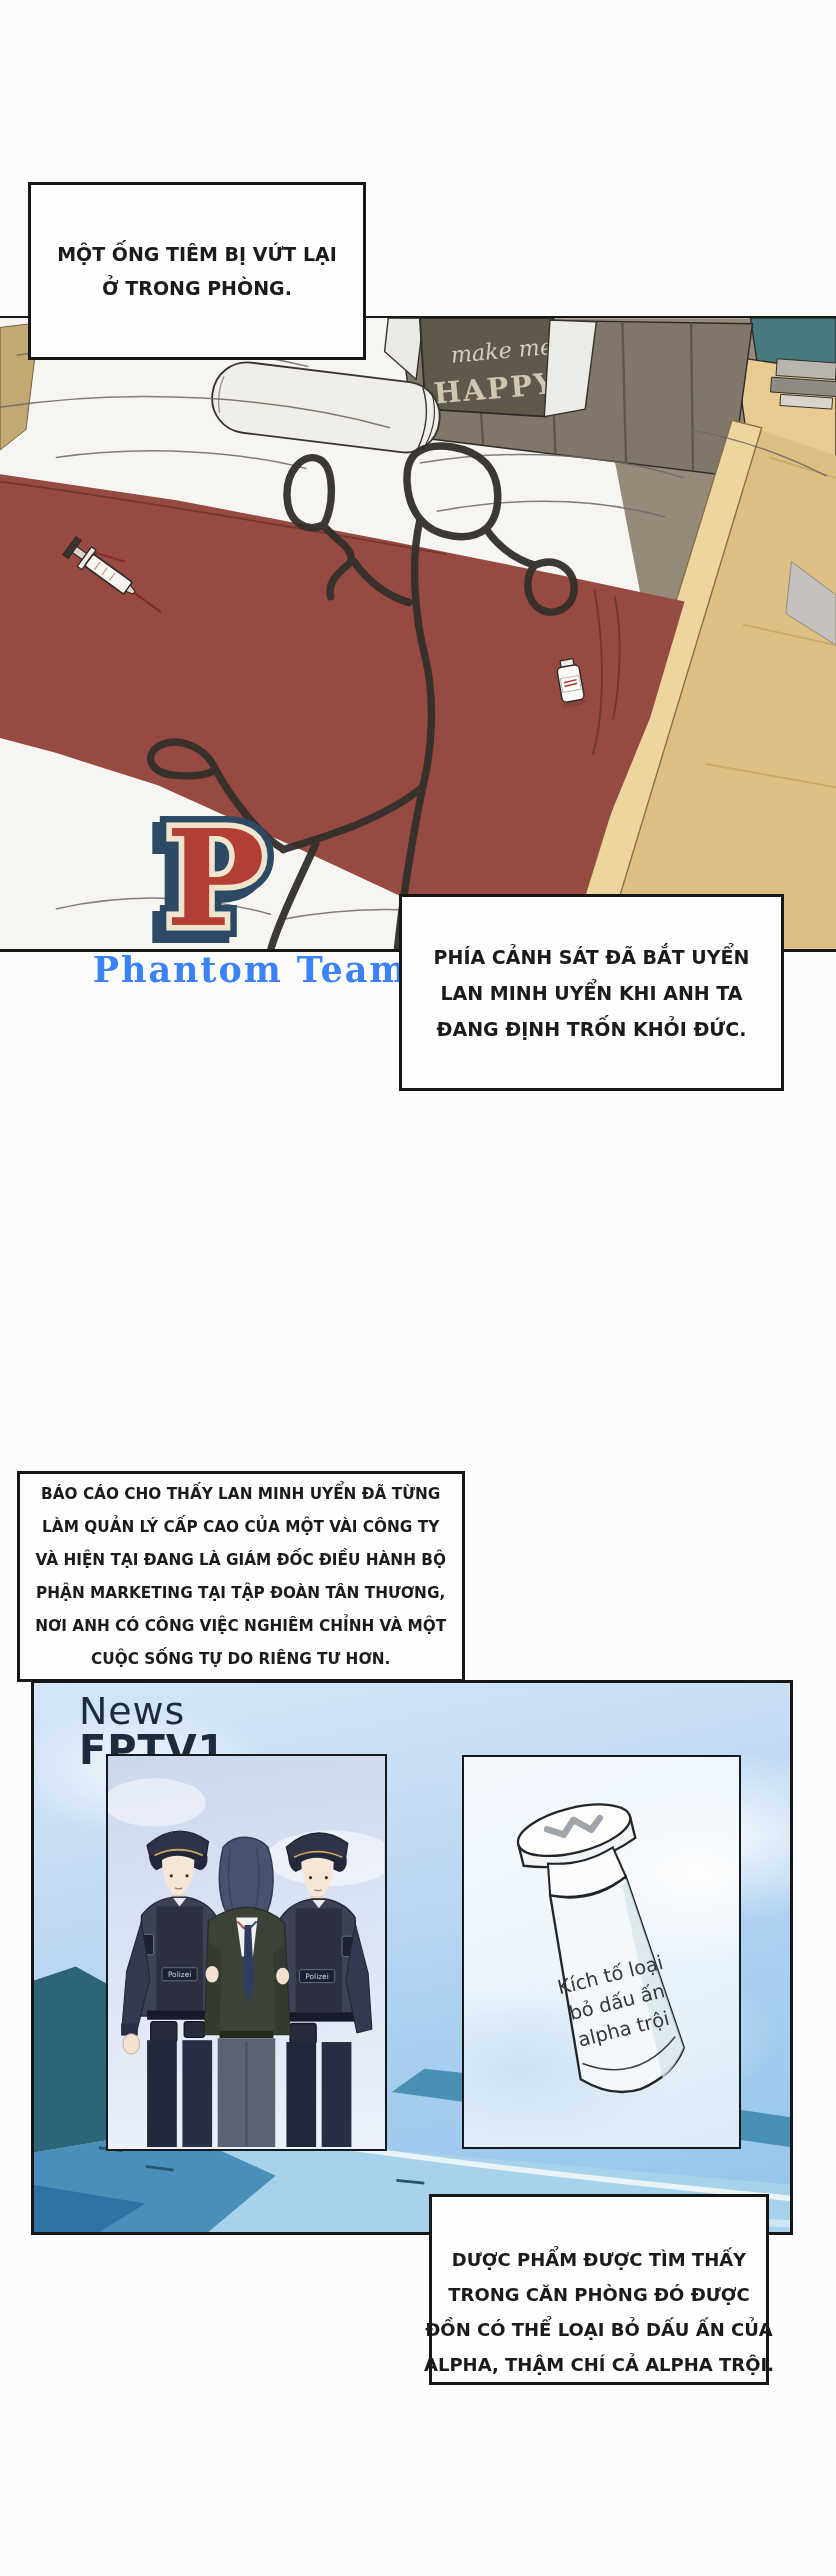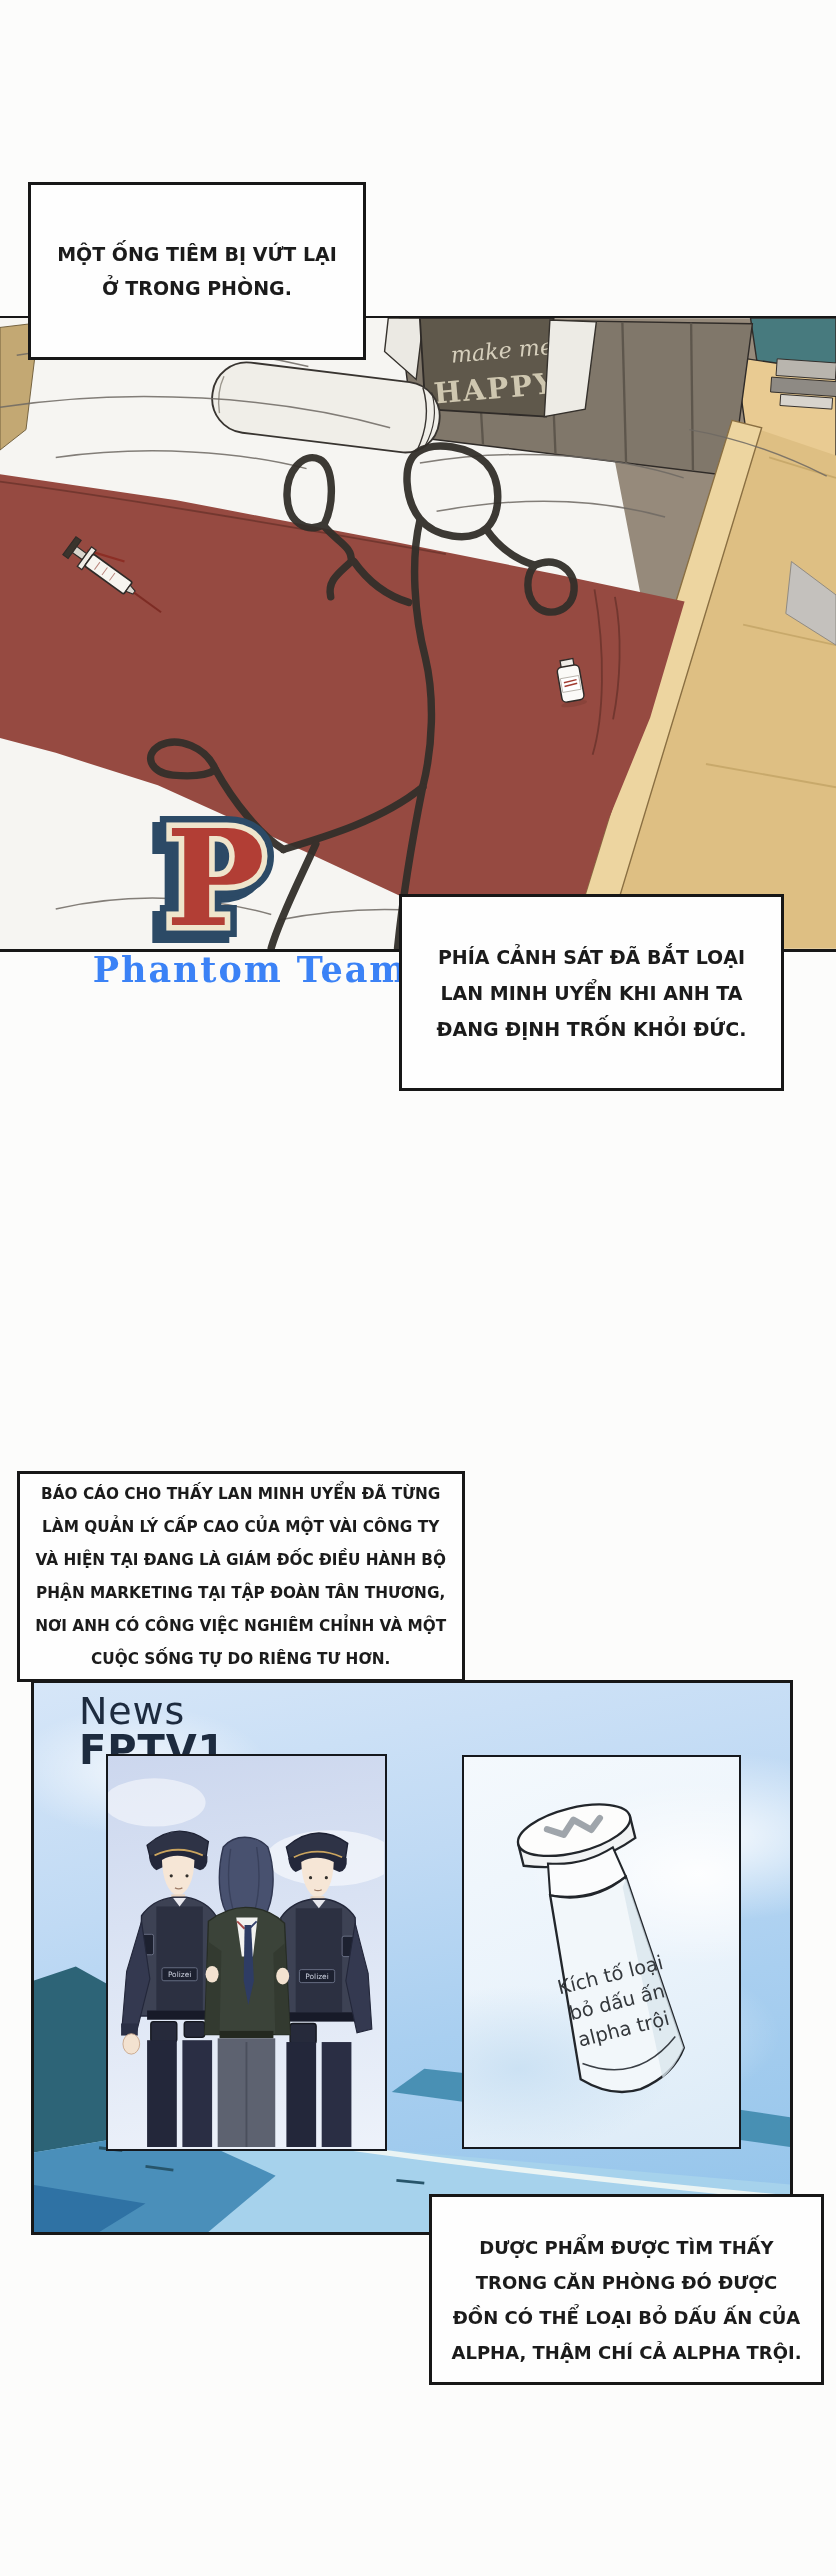--- a/index.html
+++ b/index.html
@@ -5,22 +5,22 @@
   html,body{margin:0;padding:0;}
   .page{position:relative;width:836px;height:2576px;background:#fcfcfb;overflow:hidden;
         font-family:"DejaVu Sans",sans-serif;}
   .caption{position:absolute;background:#fefefe;border:3.7px solid #171717;box-sizing:border-box;
            display:flex;flex-direction:column;justify-content:center;align-items:center;
            color:#1b1b1b;font-weight:bold;text-align:center;z-index:6;}
   .caption .cap-line{white-space:nowrap;}
   .cap1{left:28px;top:182px;width:338px;height:178px;font-size:19px;line-height:34px;}
   .cap2{left:399px;top:894px;width:385px;height:197px;font-size:19px;line-height:36px;}
   .cap3{left:16.7px;top:1471px;width:448px;height:211px;font-size:15.3px;line-height:33px;}
-  .cap4{left:429px;top:2194px;width:395px;height:191px;font-size:18px;line-height:35px;
-        justify-content:flex-start;padding-top:33px;}
+  .cap4{left:429px;top:2194px;width:340px;height:191px;font-size:18px;line-height:35px;
+        justify-content:flex-start;padding-top:45px;}
   .panel-bedroom{position:absolute;left:0;top:316px;width:836px;height:631px;
         border-top:2.8px solid #171717;border-bottom:3.7px solid #171717;box-sizing:content-box;
         background:#f6f5f2;z-index:1;}
   .panel-bedroom svg{position:absolute;left:0;top:0;}
   .p-logo{position:absolute;left:141px;top:801px;width:149px;height:149px;z-index:4;}
   .phantom{position:absolute;left:9.3px;top:949px;width:399px;text-align:right;z-index:5;
         font-family:"DejaVu Serif",serif;font-weight:bold;font-size:35px;color:#3b82f6;
         letter-spacing:1.9px;}
   .panel-news{position:absolute;left:31px;top:1680px;width:762px;height:555px;
         border:3.7px solid #171717;box-sizing:border-box;z-index:2;overflow:hidden;
@@ -171,21 +171,21 @@
   <svg class="p-logo" viewBox="0 0 160 160">
     <g font-family="DejaVu Serif,serif" font-weight="bold" font-size="142" text-anchor="middle">
       <text x="72" y="140" fill="#2c4a66" stroke="#2c4a66" stroke-width="26" style="paint-order:stroke">P</text>
       <text x="80" y="133" fill="#b23e35" stroke="#2c4a66" stroke-width="26" style="paint-order:stroke">P</text>
       <text x="80" y="133" fill="#b23e35" stroke="#efe5cc" stroke-width="12" style="paint-order:stroke">P</text>
     </g>
   </svg>
   <div class="phantom">Phantom Team</div>
 
   <div class="caption cap2">
-    <div class="cap-line">PHÍA CẢNH SÁT ĐÃ BẮT LOẠI</div>
+    <div class="cap-line">PHÍA CẢNH SÁT ĐÃ BẮT UYỂN</div>
     <div class="cap-line">LAN MINH UYỂN KHI ANH TA</div>
     <div class="cap-line">ĐANG ĐỊNH TRỐN KHỎI ĐỨC.</div>
   </div>
 
   <div class="caption cap3">
     <div class="cap-line">BÁO CÁO CHO THẤY LAN MINH UYỂN ĐÃ TỪNG</div>
     <div class="cap-line">LÀM QUẢN LÝ CẤP CAO CỦA MỘT VÀI CÔNG TY</div>
     <div class="cap-line">VÀ HIỆN TẠI ĐANG LÀ GIÁM ĐỐC ĐIỀU HÀNH BỘ</div>
     <div class="cap-line">PHẬN MARKETING TẠI TẬP ĐOÀN TÂN THƯƠNG,</div>
     <div class="cap-line">NƠI ANH CÓ CÔNG VIỆC NGHIÊM CHỈNH VÀ MỘT</div>

